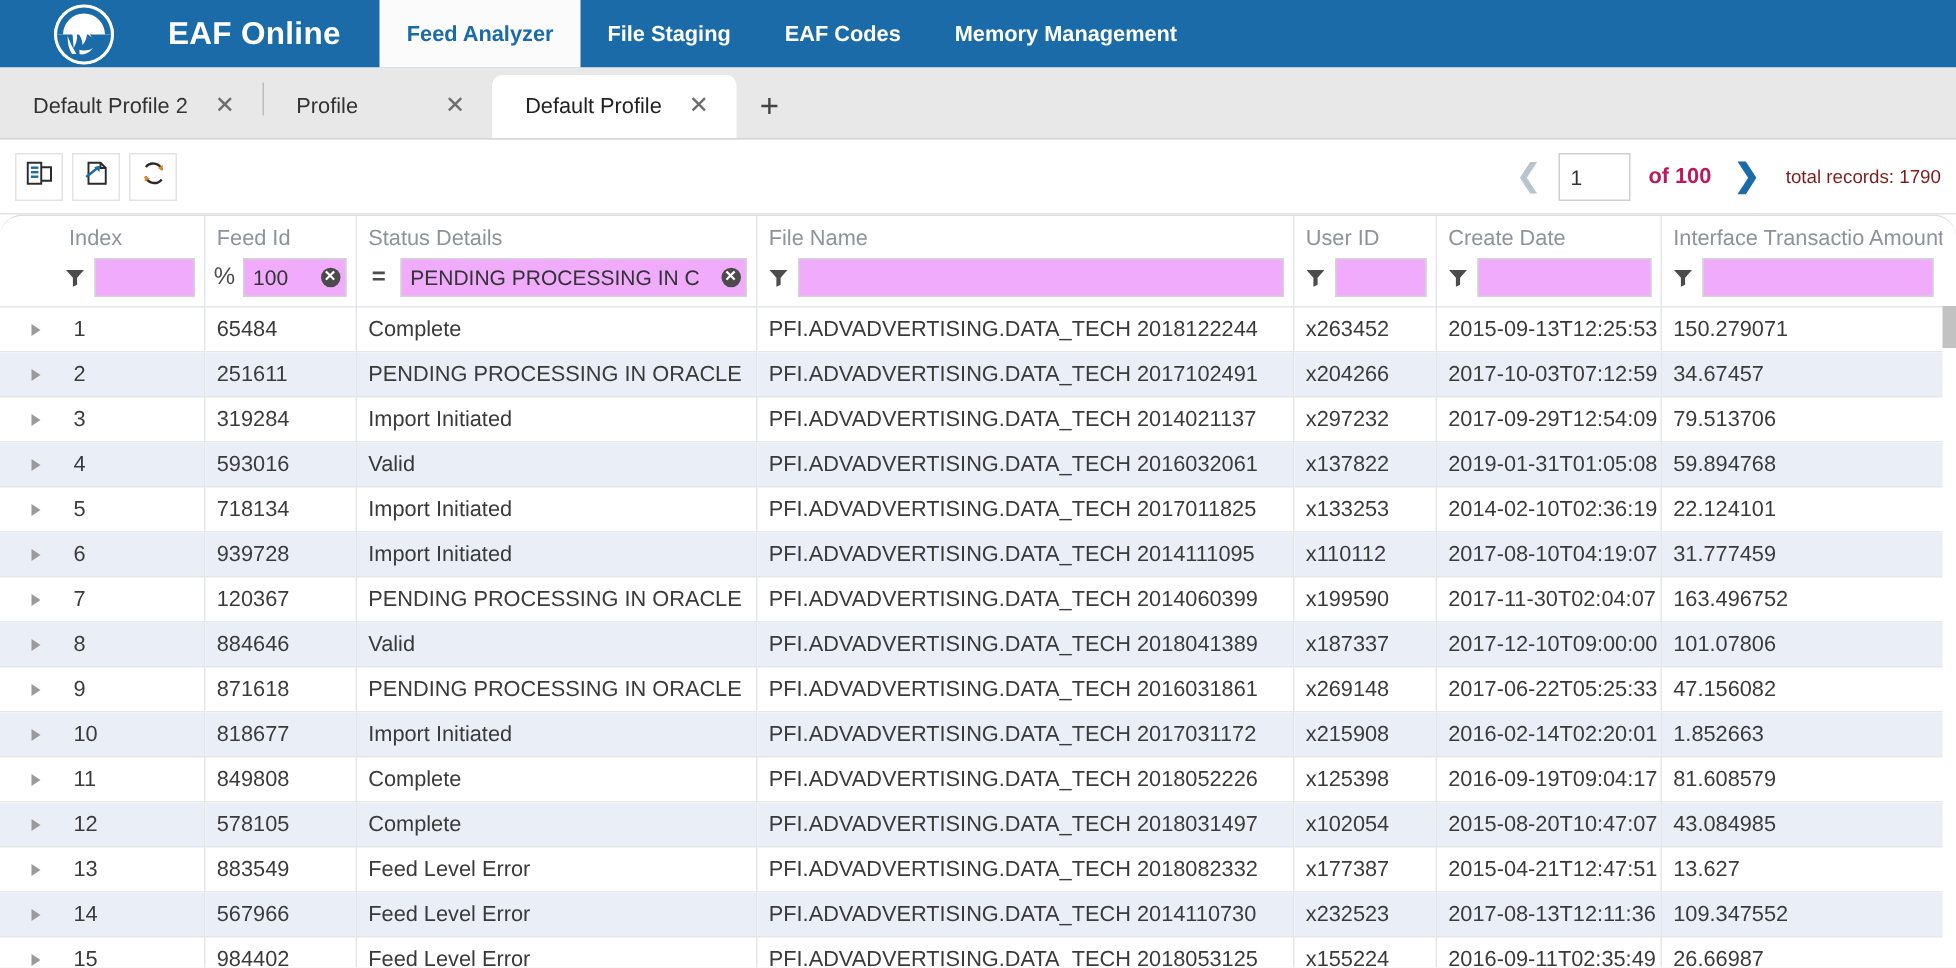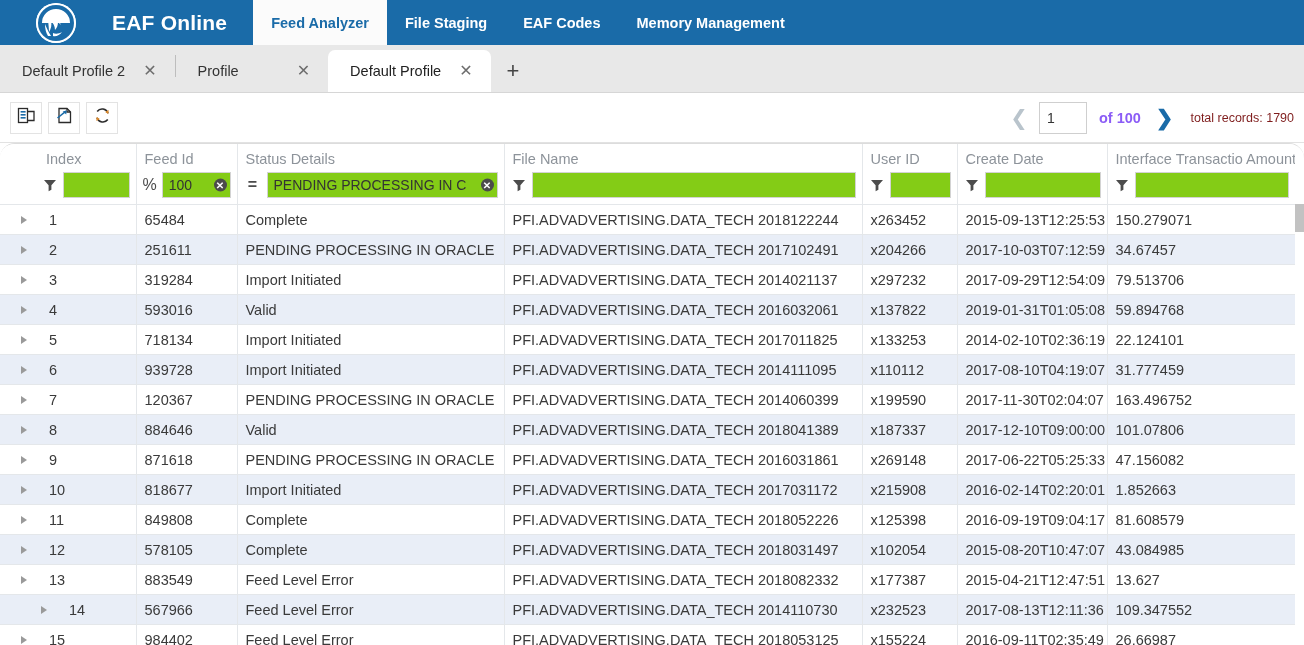--- a/index.html
+++ b/index.html
@@ -147,21 +147,21 @@
     font-size: 14px;
     padding: 0 7px;
     color: #333;
     font-family: "Liberation Sans", sans-serif;
     outline: none;
     background: #fff;
   }
   .pg-of {
     font-size: 14.5px;
     font-weight: bold;
-    color: #8b5cf6;
+    color: #be185d;
     padding: 0 4px 0 12px;
     white-space: nowrap;
   }
   .pg-total {
     font-size: 12.5px;
     color: #7f1d1d;
     padding-left: 6px;
     white-space: nowrap;
   }
 
@@ -227,21 +227,21 @@
   }
   .filter-box {
     position: relative;
     flex: 1 1 auto;
     min-width: 0;
   }
   .filter-input {
     width: 100%;
     height: 26px;
     border: 1px solid #d3d3d3;
-    background: #84cc16;
+    background: #f0abfc;
     font-size: 14px;
     color: #333333;
     padding: 0 22px 0 6px;
     font-family: "Liberation Sans", sans-serif;
     outline: none;
   }
   .filter-clear {
     position: absolute;
     right: 4px; top: 50%;
     transform: translateY(-50%);
@@ -656,21 +656,21 @@
             </div>
           </td>
           <td>883549</td>
           <td>Feed Level Error</td>
           <td>PFI.ADVADVERTISING.DATA_TECH 2018082332</td>
           <td>x177387</td>
           <td>2015-04-21T12:47:51</td>
           <td style="border-right: none;">13.627</td>
         </tr>
         <tr class="even">
-          <td class="expander-cell" style="display: table-cell; padding-left: 20px;">
+          <td class="expander-cell" style="display: table-cell;">
             <div style="display: flex; align-items: center;">
               <span class="expander"></span>
               <span style="margin-left: 22px;">14</span>
             </div>
           </td>
           <td>567966</td>
           <td>Feed Level Error</td>
           <td>PFI.ADVADVERTISING.DATA_TECH 2014110730</td>
           <td>x232523</td>
           <td>2017-08-13T12:11:36</td>

